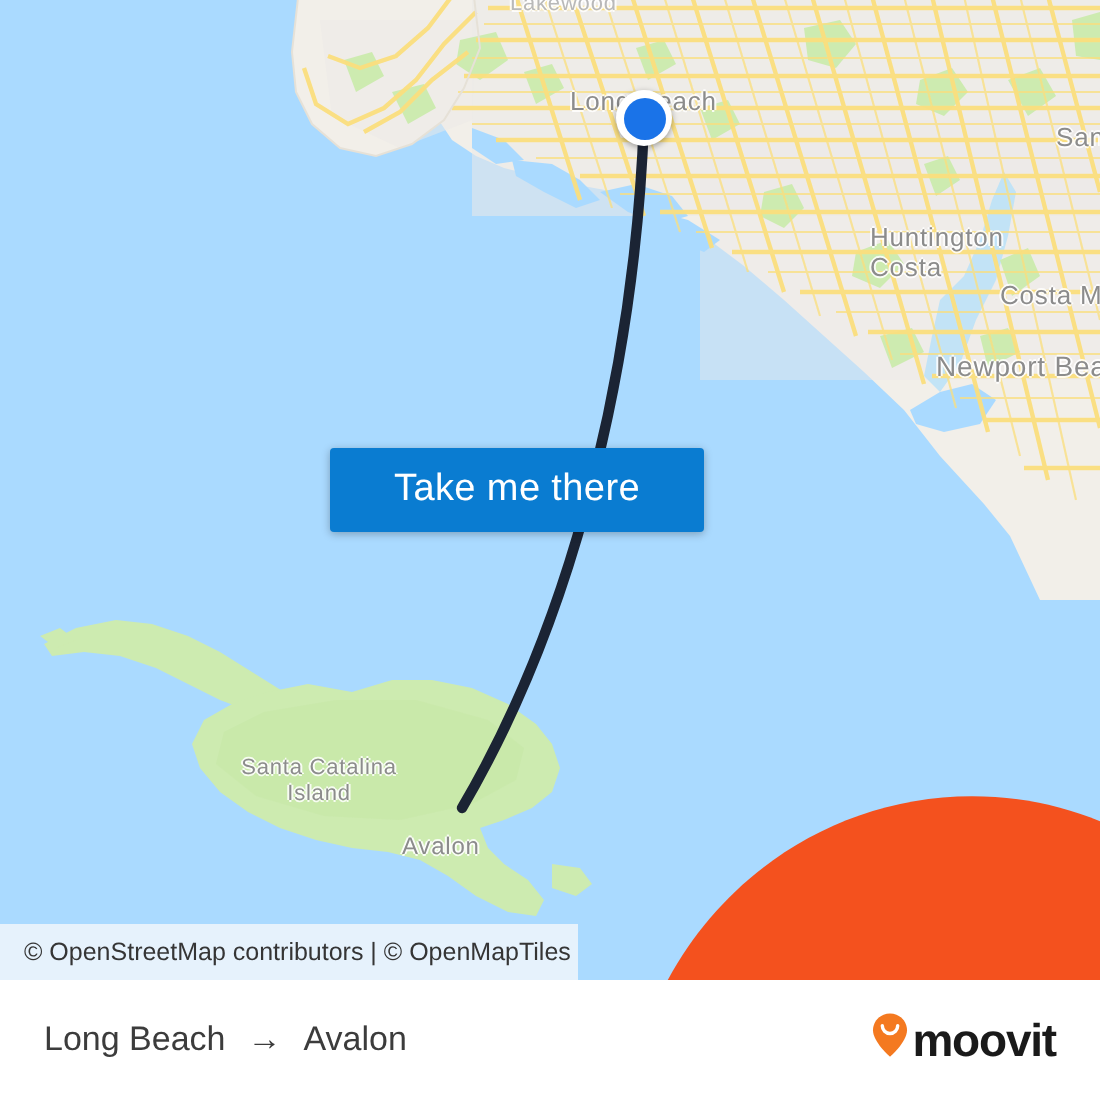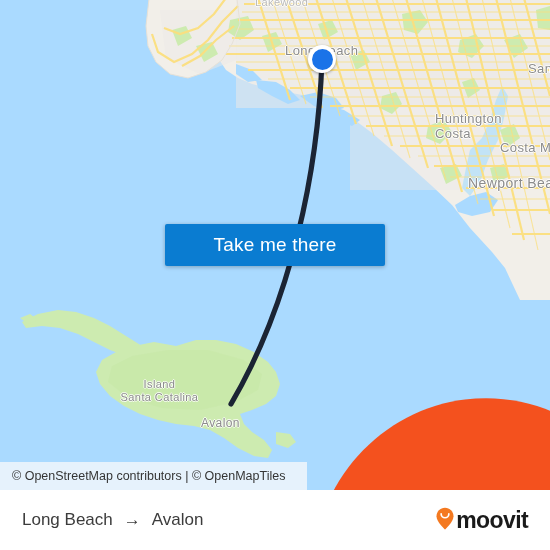--- a/index.html
+++ b/index.html
@@ -80,42 +80,42 @@
   .marker-dest {
     position: absolute;
     left: 211px; top: 387px;
     width: 33px; height: 44px;
   }
 
   
   .cta-button {
     position: absolute;
     left: 165px; top: 224px;
-    width: 220px; height: 42px;
+    width: 187px; height: 42px;
     background: #0a7cd1;
     border: none;
     border-radius: 2px;
     color: #ffffff;
     font-family: "Liberation Sans", sans-serif;
     font-size: 19px;
     letter-spacing: .2px;
     cursor: pointer;
     box-shadow: 0 1px 4px rgba(0,0,0,.28);
     padding: 0;
   }
 
   
   .attribution {
     position: absolute;
     left: 0; top: 462px;
     height: 28px;
     background: rgba(236,244,252,.92);
     display: flex;
     align-items: center;
-    padding: 0 22px 0 12px;
+    padding: 0 4px 0 12px;
     font-size: 12.5px;
     color: #353535;
     white-space: nowrap;
   }
 
   
   .footer {
     position: absolute;
     left: 0; top: 490px;
     width: 550px; height: 60px;
@@ -289,22 +289,22 @@
     <div class="map-label lbl-lakewood">Lakewood</div>
     <div class="map-label lbl-long-beach">Long Beach</div>
     <div class="map-label lbl-santa-ana">Sant</div>
     <div class="map-label lbl-huntington">
       <div>Huntington</div>
       <div>Costa</div>
     </div>
     <div class="map-label lbl-costa-mesa">Costa Me</div>
     <div class="map-label lbl-newport">Newport Beac</div>
     <div class="map-label lbl-catalina">
+      <div>Santa Catalina</div>
       <div>Island</div>
-      <div>Santa Catalina</div>
     </div>
     <div class="map-label lbl-avalon">Avalon</div>
 
     <div class="marker-origin">
       <i></i>
     </div>
 
     <div class="marker-dest">
       <svg viewBox="0 0 33 44" width="33" height="44" xmlns="http://www.w3.org/2000/svg">
         <path d="M16.5 1 C8.0 1 1 8.0 1 16.6 C1 27.5 16.5 43 16.5 43

